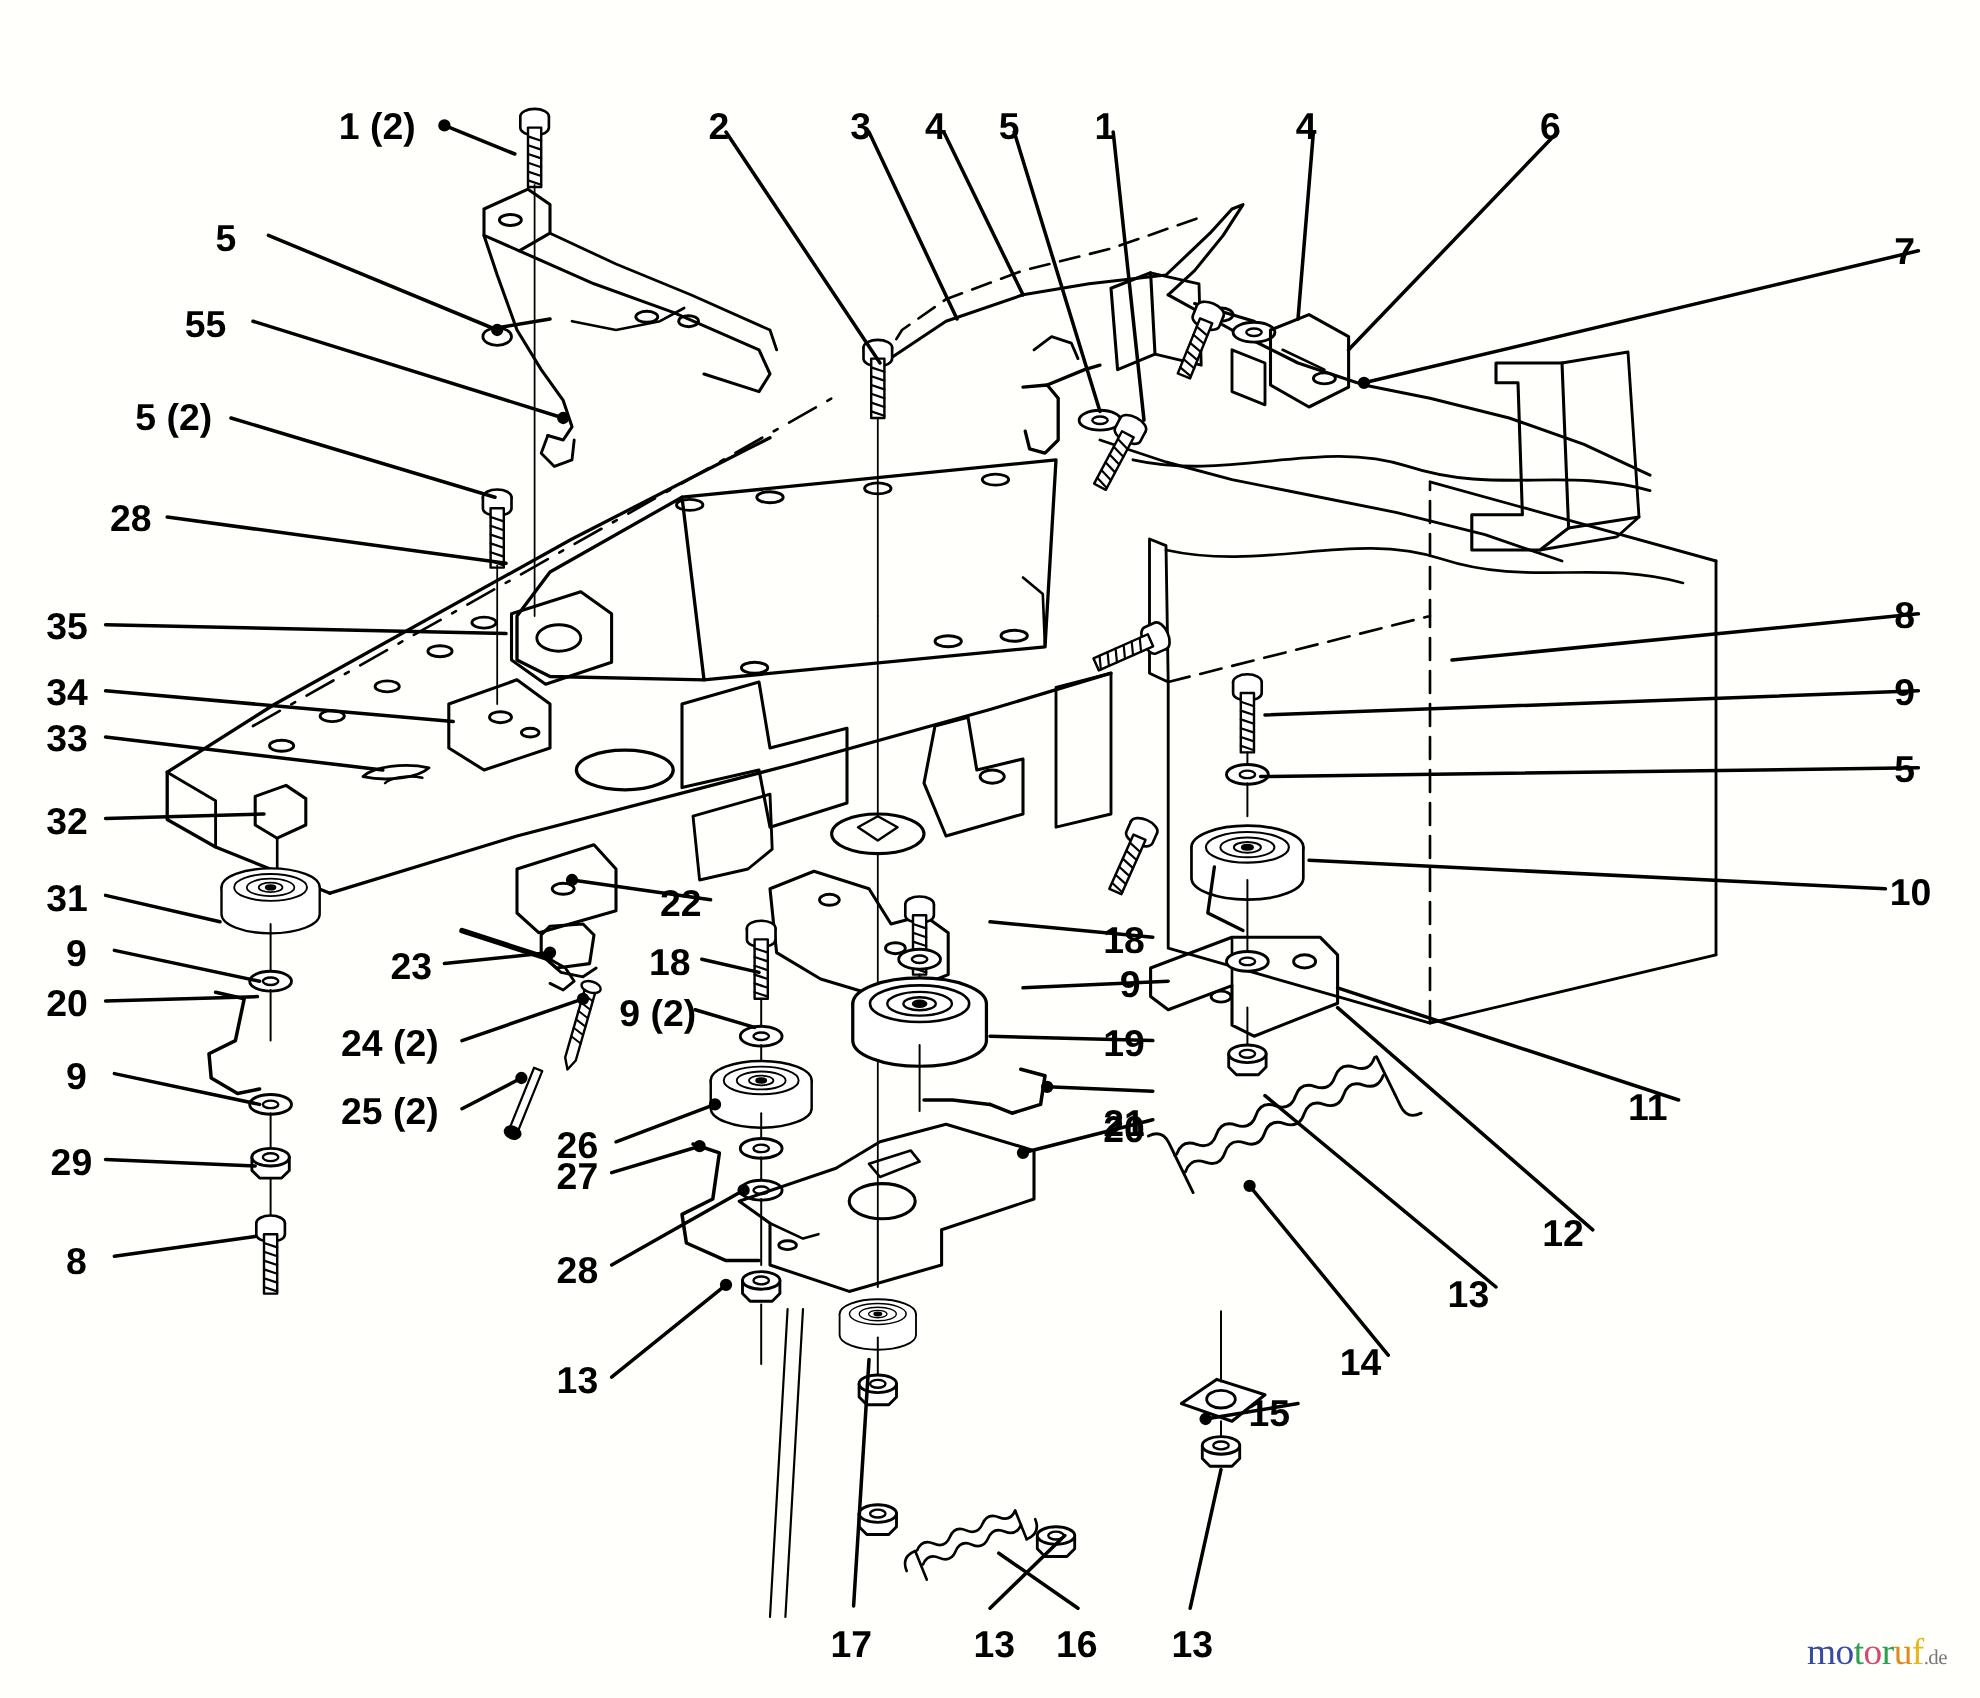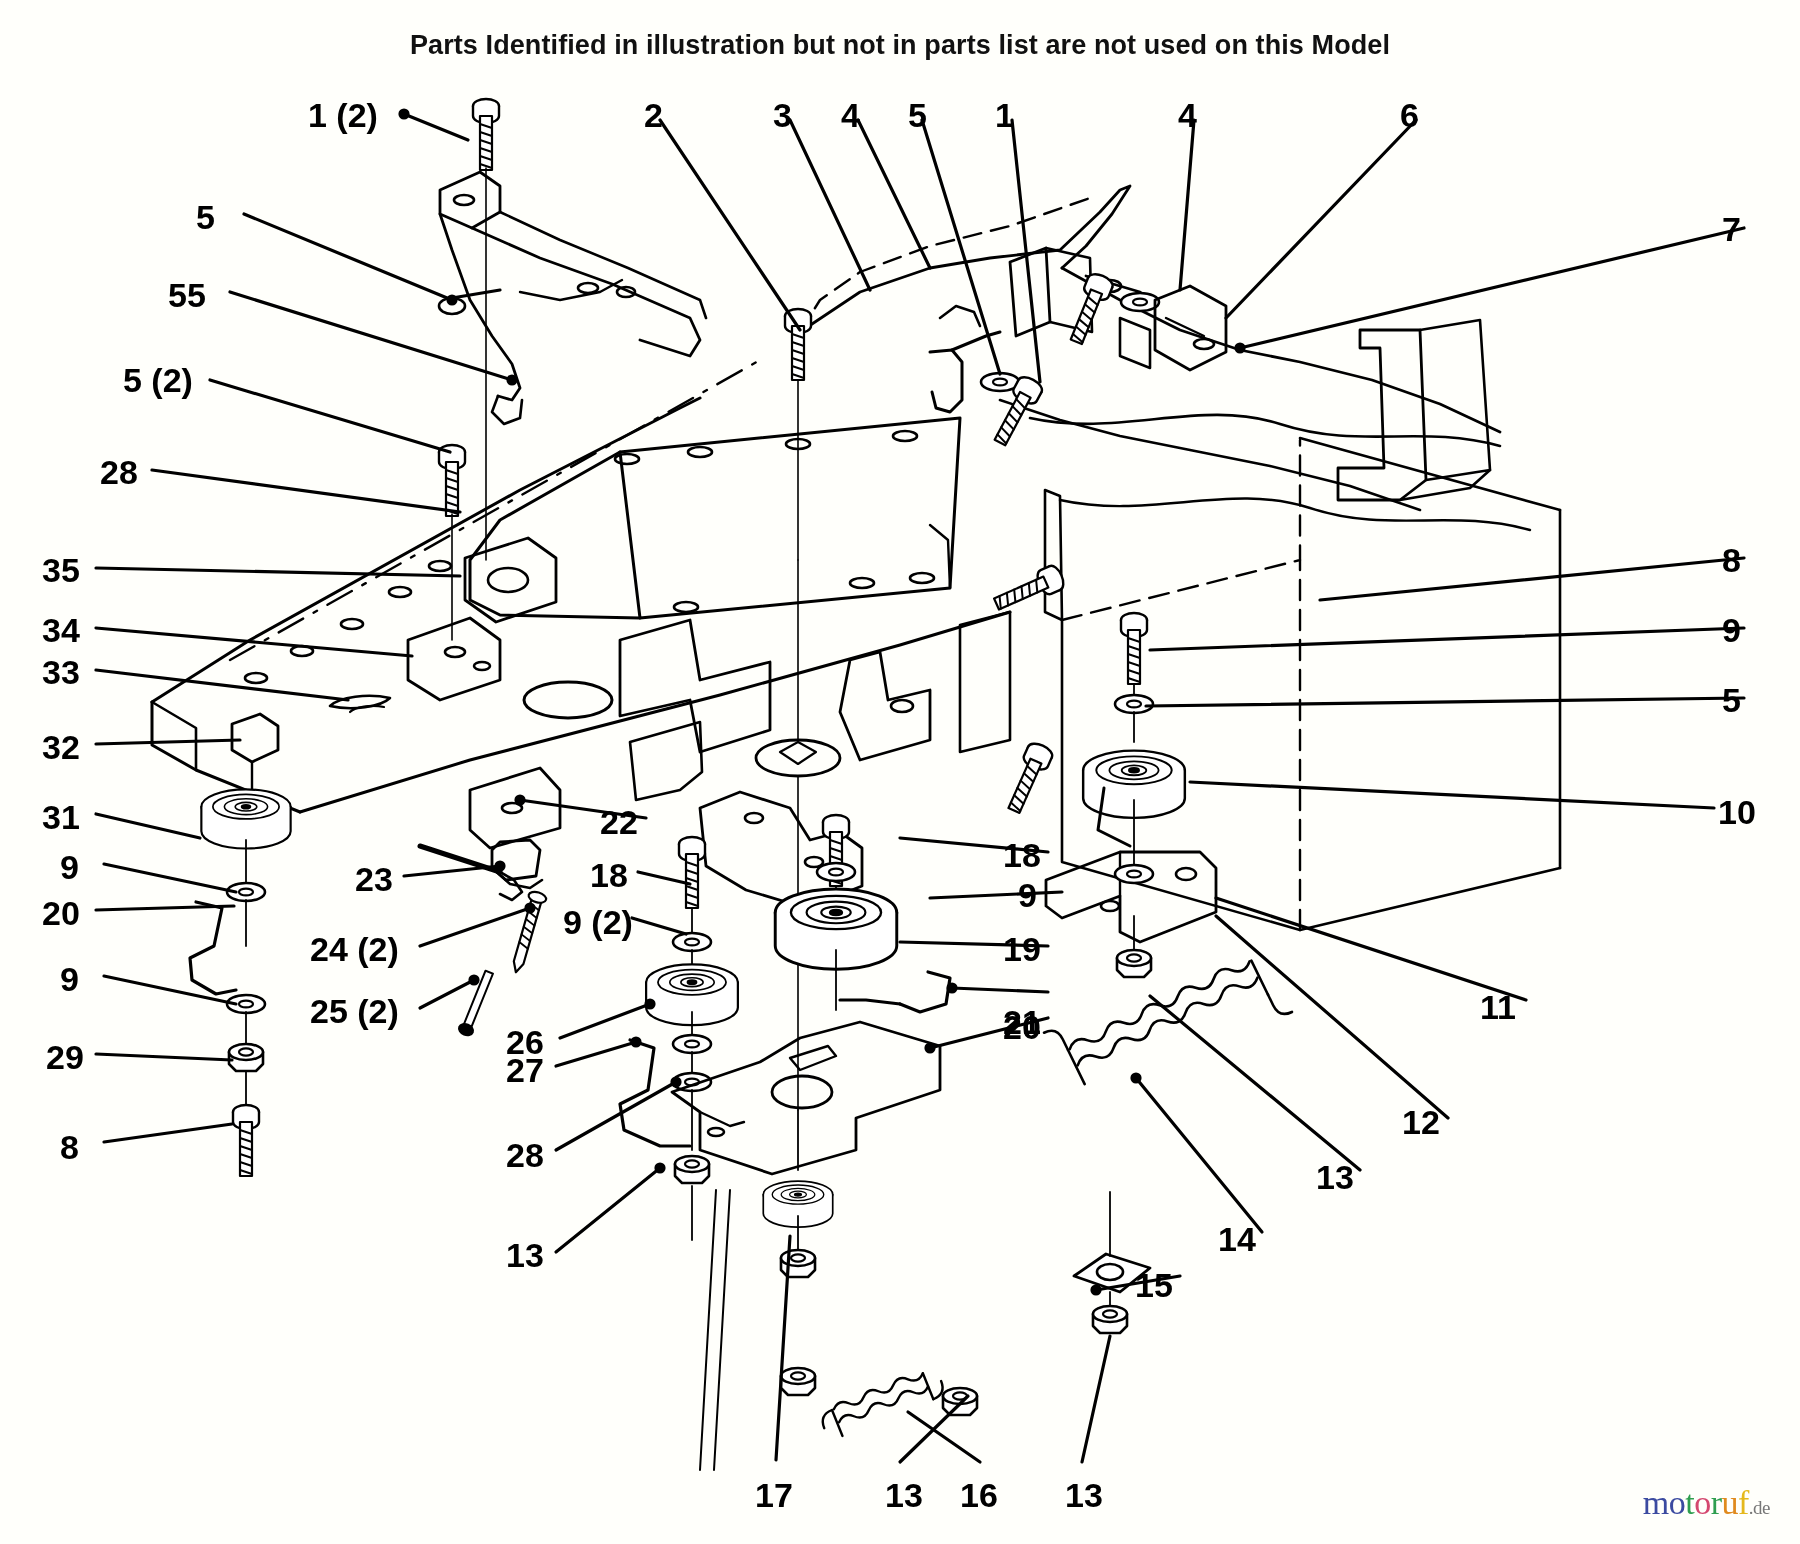--- a/index.html
+++ b/index.html
@@ -17,21 +17,20 @@
   #art{position:absolute;left:0;top:0;width:1800px;height:1544px;}
   #wm{position:absolute;right:30px;bottom:22px;font-family:"Liberation Serif",serif;
       font-size:34px;letter-spacing:-.5px;margin-left:36px;}
   #wm .d{font-size:19px;color:#777;}
 </style>
 </head>
 <body>
 
 <div id="page">
 
-  <div id="title">Parts Identified  in illustration but not in parts list are not used on this Model</div>
 
   <svg id="art" viewBox="0 0 1800 1544">
     <defs>
       <g id="boltv">
         <ellipse cx="0" cy="0" rx="13" ry="7" fill="#fff" stroke="#000" stroke-width="2.4"></ellipse>
         <path d="M-13,0 L-13,10 A13,7 0 0 0 13,10 L13,0" fill="#fff" stroke="#000" stroke-width="2.4"></path>
         <rect x="-6" y="10" width="12" height="54" fill="#fff" stroke="#000" stroke-width="2.2"></rect>
         <path d="M-6,18 L6,22 M-6,26 L6,30 M-6,34 L6,38 M-6,42 L6,46 M-6,50 L6,54 M-6,58 L6,62" stroke="#000" stroke-width="2" fill="none"></path>
       </g>
       <g id="washer">

